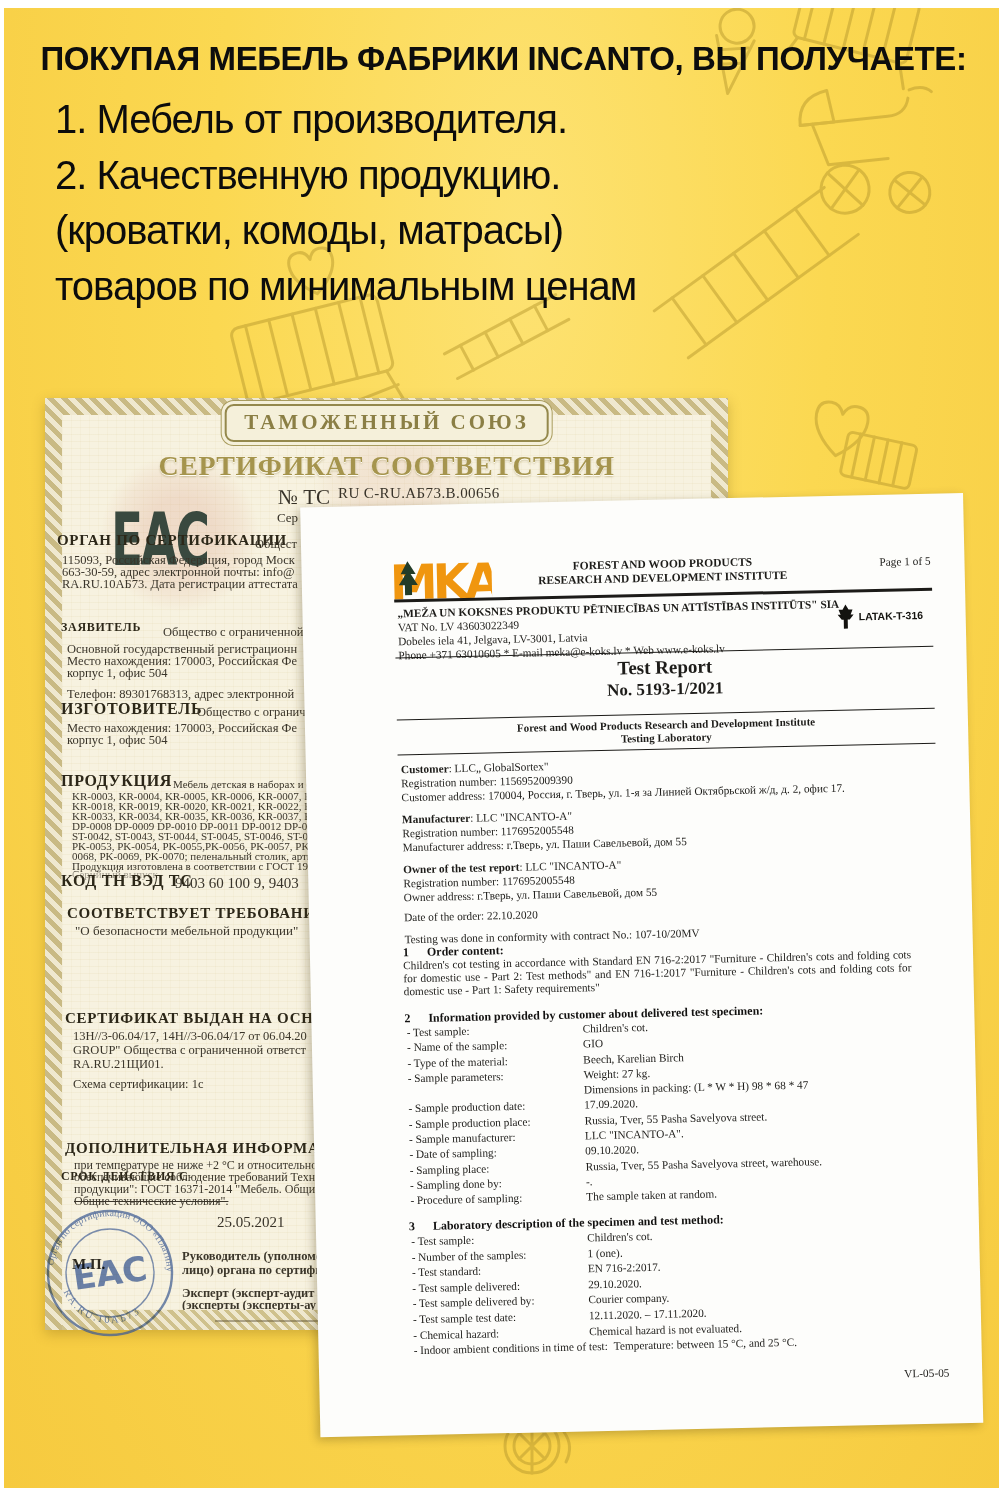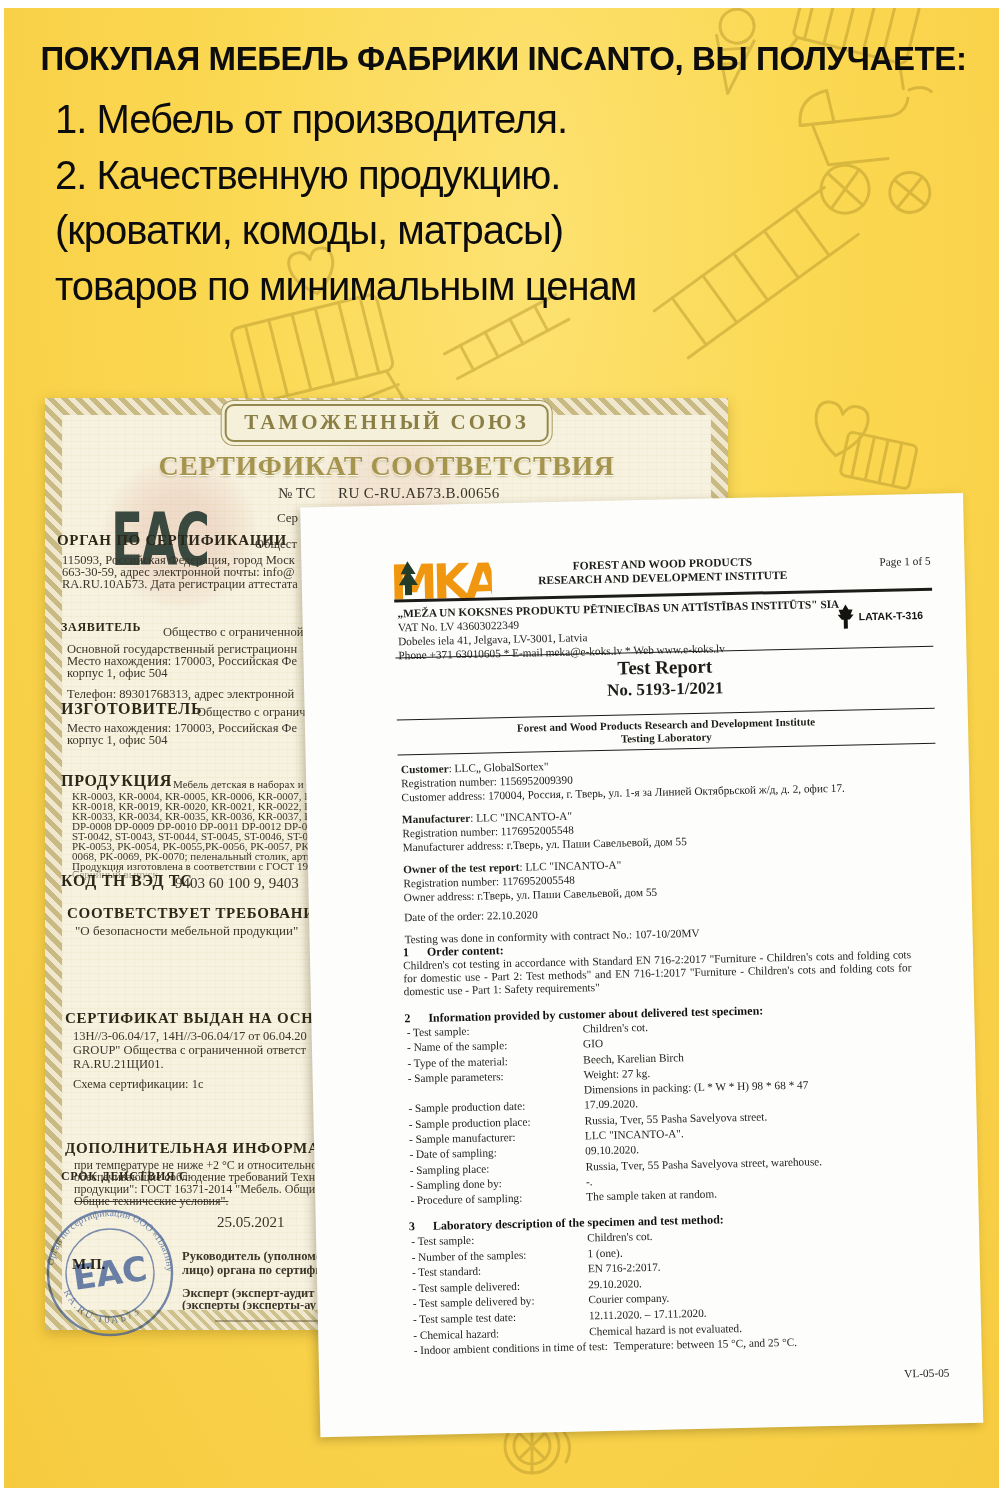--- a/index.html
+++ b/index.html
@@ -139,21 +139,21 @@
 </div>
 
 <div class="cert">
   <div class="cert-inner"></div>
   <div class="cert-watermark" style="left:55px;top:55px;width:160px;height:160px"></div>
   <div class="cert-watermark" style="left:250px;top:30px;width:200px;height:120px;opacity:.6"></div>
 
   <div class="cert-badge">ТАМОЖЕННЫЙ СОЮЗ</div>
   <div class="cert-title">СЕРТИФИКАТ СООТВЕТСТВИЯ</div>
 
-  <span class="abs cert-serif" style="left:233px;top:87px;font-size:15px">№ ТС</span>
+  <span class="abs cert-serif" style="left:233px;top:87px;font-size:21px">№ ТС</span>
   <span class="abs cert-serif" style="left:293px;top:87px;font-size:15px;letter-spacing:.4px">RU С-RU.АБ73.В.00656</span>
   <span class="abs cert-serif" style="left:232px;top:112px;font-size:13px">Сер</span>
 
   <div class="abs eac-big" style="left:66px;top:99px">ЕАС</div>
 
   <span class="abs c-head" style="left:12px;top:134px">ОРГАН ПО СЕРТИФИКАЦИИ</span>
   <span class="abs c-text" style="left:210px;top:140px">Общест</span>
   <div class="abs c-text" style="left:17px;top:156px">115093, Российская Федерация, город Моск</div>
   <div class="abs c-text" style="left:17px;top:168px">663-30-59, адрес  электронной почты: info@</div>
   <div class="abs c-text" style="left:17px;top:180px">RA.RU.10АБ73. Дата регистрации аттестата</div>

